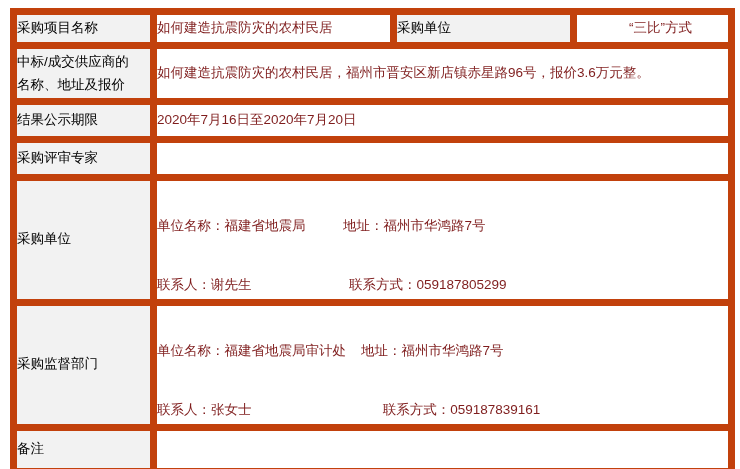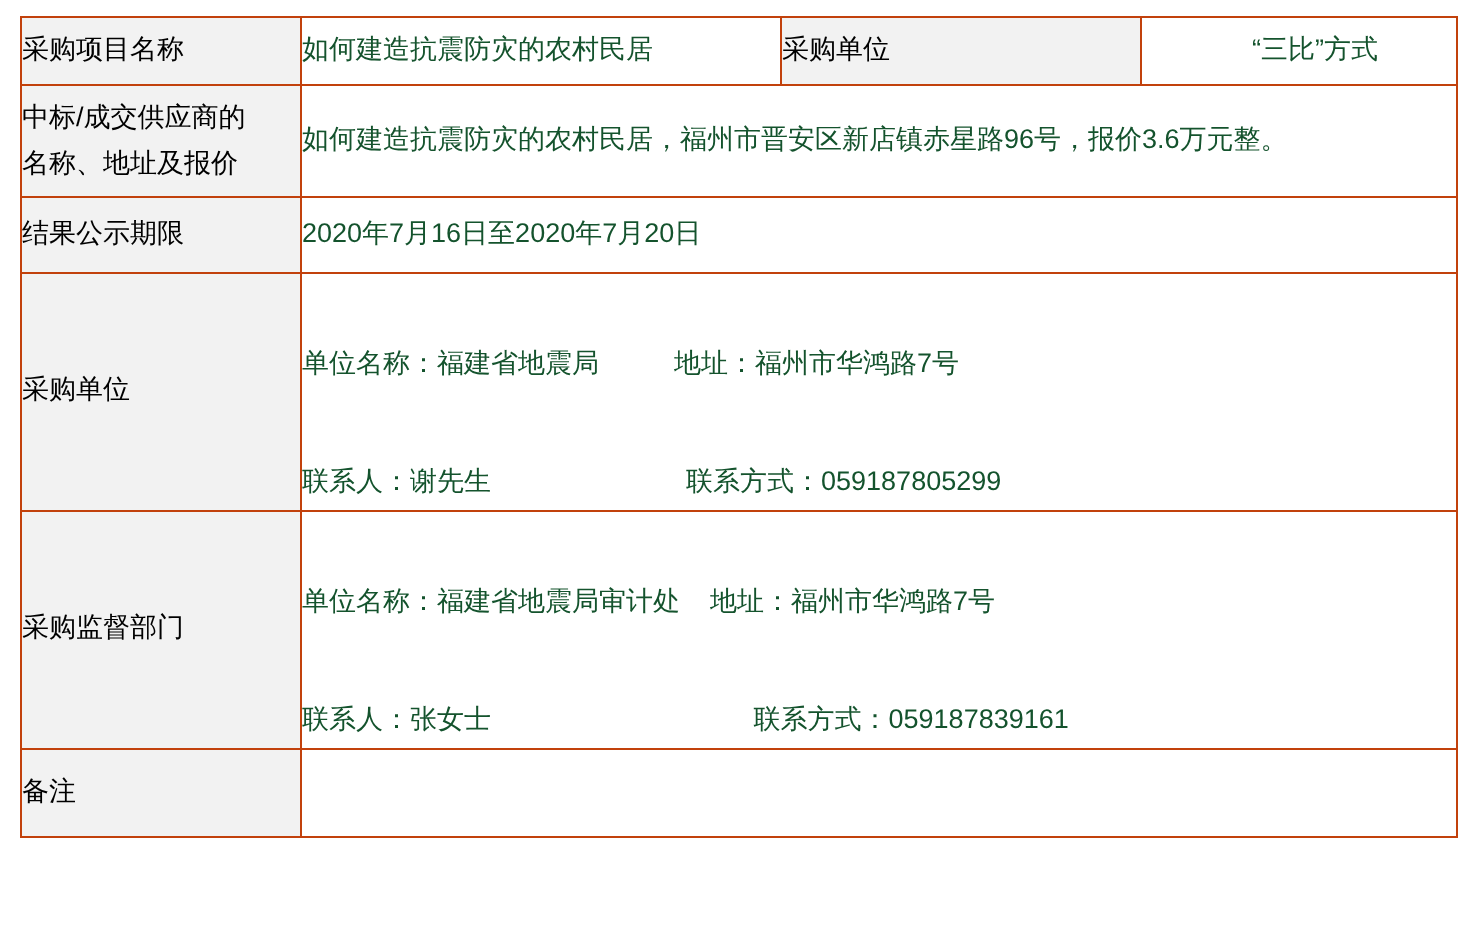--- a/index.html
+++ b/index.html
@@ -20,38 +20,38 @@
     left: 10px;
     top: 8px;
     width: 718px;
   }
   table.procurement {
     border-collapse: collapse;
     width: 718px;
     table-layout: fixed;
   }
   table.procurement td {
-    border: 1px solid #c2410c;
+    border: 7px solid #c2410c;
     vertical-align: middle;
     padding: 0;
   }
   td.label {
     background: #f2f2f2;
     text-align: left;
     padding: 6px 0 6px 12px;
     font-size: 13.5px;
     color: #000;
     line-height: 1.7;
   }
   td.value {
     background: #ffffff;
     text-align: left;
     padding: 6px 10px 6px 12px;
     font-size: 13.5px;
-    color: #14532d;
+    color: #7f1d1d;
     line-height: 1.7;
   }
   td.value.center {
     text-align: center;
     padding-left: 16px;
     padding-right: 0;
   }
   .r1 { height: 34px; }
   .r2 { height: 56px; }
   .r3 { height: 38px; margin-top: 48px; }
@@ -99,20 +99,24 @@
         <td class="label">
           <span class="label-wrap line">中标/成交供应商的</span>
           <span class="label-wrap line">名称、地址及报价</span>
         </td>
         <td class="value" colspan="3">如何建造抗震防灾的农村民居，福州市晋安区新店镇赤星路96号，报价3.6万元整。</td>
       </tr>
       <tr class="r3">
         <td class="label">结果公示期限</td>
         <td class="value" colspan="3">2020年7月16日至2020年7月20日</td>
       </tr>
+      <tr class="r4">
+        <td class="label">采购评审专家</td>
+        <td class="value" colspan="3"></td>
+      </tr>
       <tr class="r5">
         <td class="label">采购单位</td>
         <td class="value two-line" colspan="3">
           <span class="sub-row">单位名称：福建省地震局          地址：福州市华鸿路7号</span>
           <span class="sub-row">联系人：谢先生                          联系方式：059187805299</span>
         </td>
       </tr>
       <tr class="r6">
         <td class="label">采购监督部门</td>
         <td class="value two-line" colspan="3">

